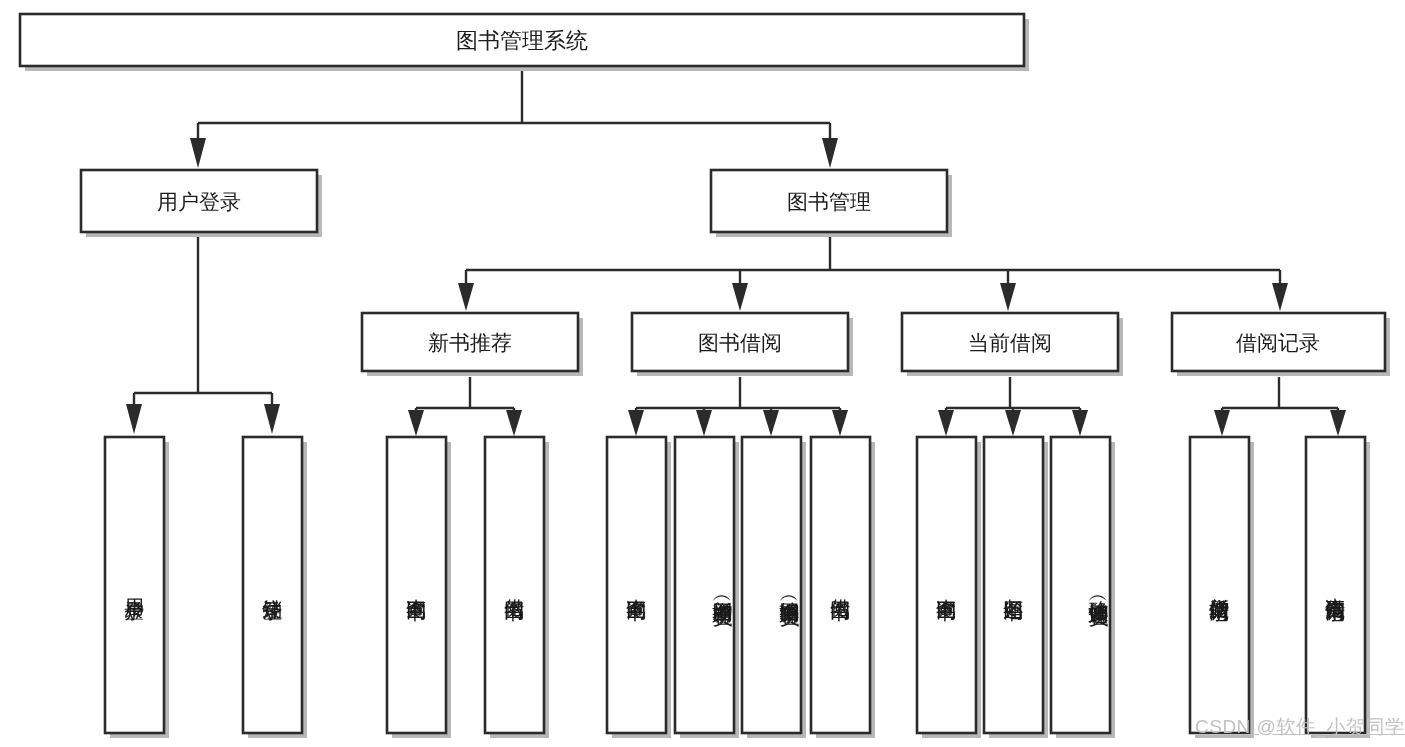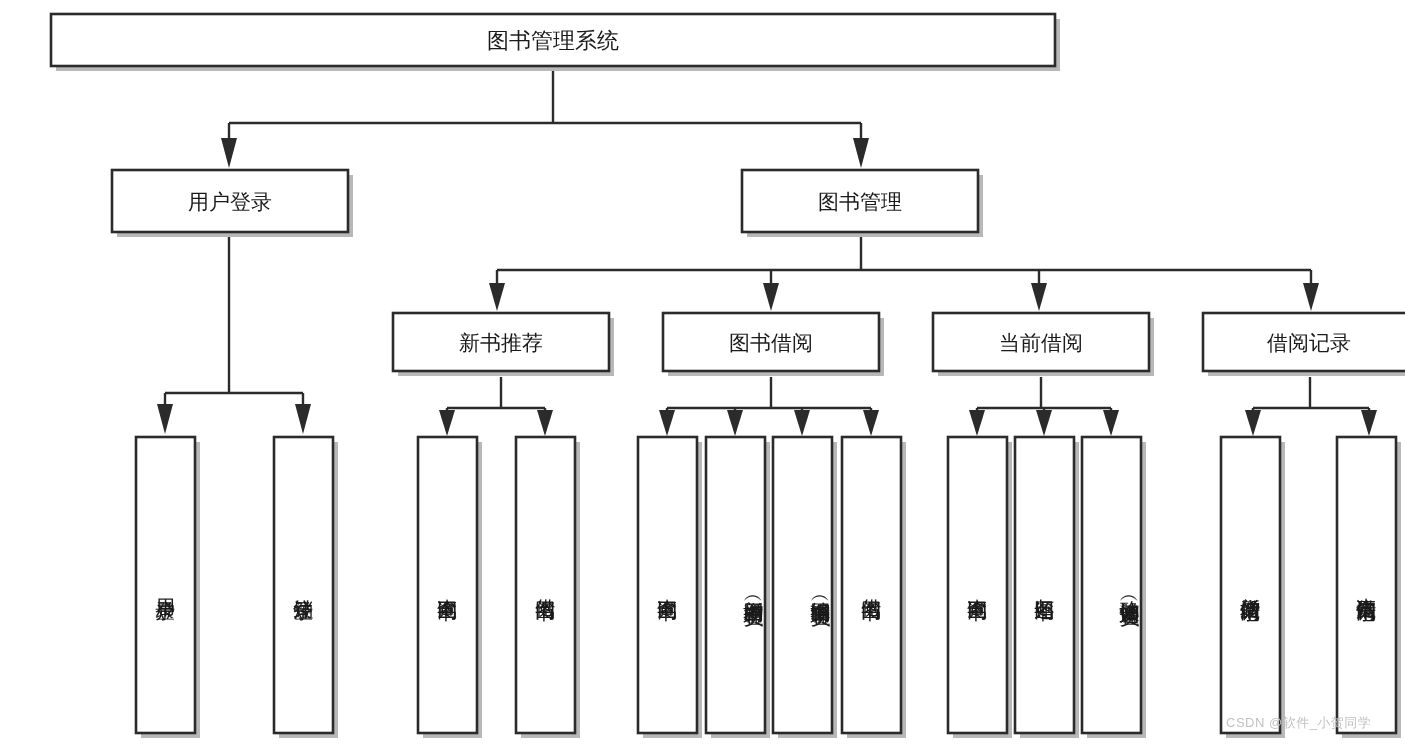--- a/index.html
+++ b/index.html
@@ -11,21 +11,20 @@
     width: 1405px;
     height: 747px;
     font-family: "Liberation Sans", "DejaVu Sans", sans-serif;
     overflow: hidden;
     position: relative;
   }
   #diagram-root {
     position: relative;
     width: 1230px;
     height: 747px;
-    margin-left: 31px;
   }
   svg.diagram-svg {
     position: absolute;
     top: 0;
     left: 0;
     width: 1405px;
     height: 747px;
   }
   .node-box {
     fill: #ffffff;
@@ -72,24 +71,25 @@
     display: flex;
     align-items: center;
     justify-content: center;
     text-align: center;
     white-space: nowrap;
     pointer-events: none;
   }
   .watermark {
     position: absolute;
     font-family: "Liberation Sans", "DejaVu Sans", sans-serif;
-    font-size: 13px;
+    font-size: 19px;
     color: #c2c2c2;
     white-space: nowrap;
     letter-spacing: 0.5px;
+    text-decoration: underline;
   }
 </style>
 </head>
 <body>
 
 <div id="diagram-root">
 
   <svg class="diagram-svg" viewBox="0 0 1405 747">
 
     <g>

